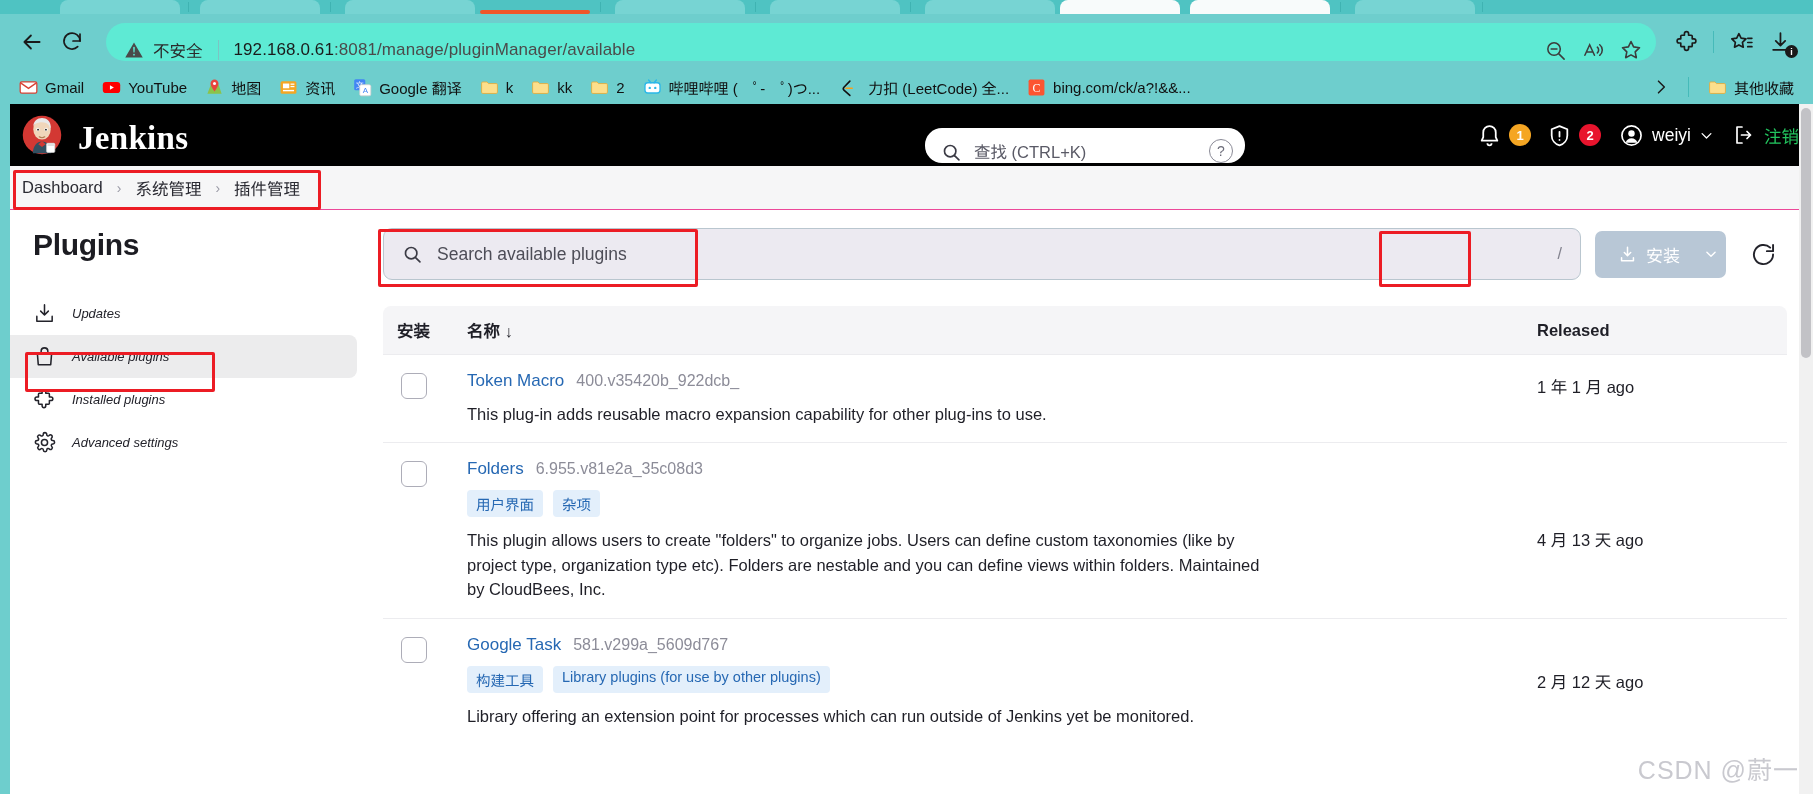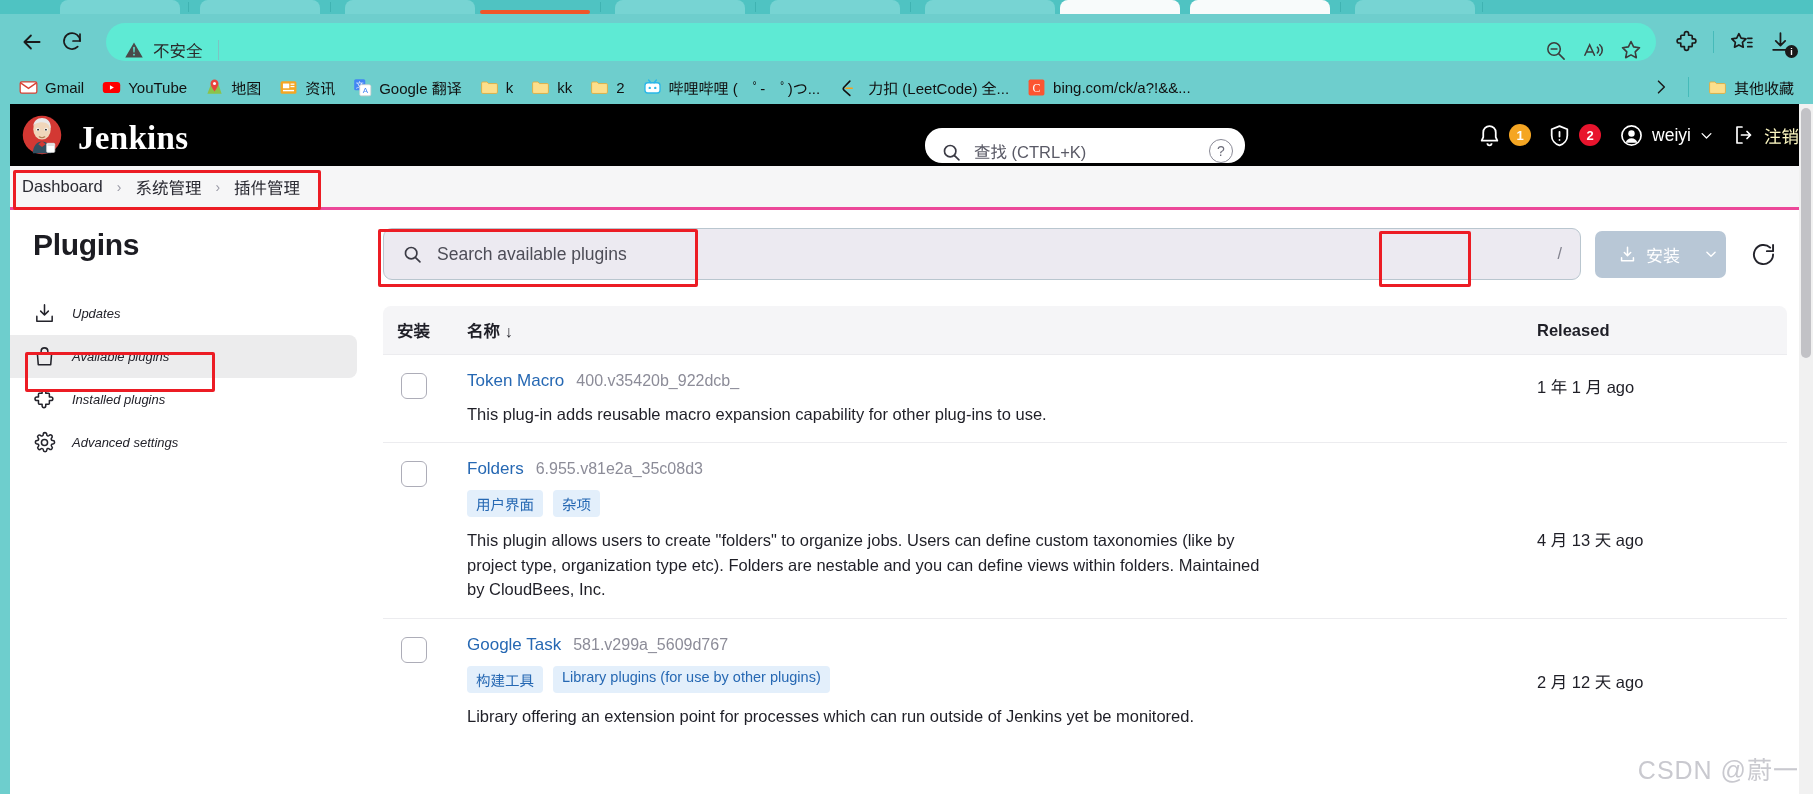--- a/index.html
+++ b/index.html
@@ -125,27 +125,27 @@
     font-size: 13px; font-weight: bold; display: flex; align-items: center;
     justify-content: center; padding: 0 6px;
   }
   .jk-badge.orange { background: #f5a623; }
   .jk-badge.red { background: #e8142d; }
   .jk-user {
     display: flex; align-items: center; gap: 8px; color: #fff;
     font-size: 17.5px; padding: 0 8px;
   }
   .jk-logout {
-    display: flex; align-items: center; gap: 8px; color: #fef9c3;
+    display: flex; align-items: center; gap: 8px; color: #22c55e;
     font-size: 17.5px; padding: 0 6px;
   }
 
   .jk-breadcrumb {
     height: 44px; background: #f6f6f7; display: flex; align-items: center;
-    padding: 0 22px; gap: 14px; font-size: 16.5px; border-bottom: 3px solid #ec4899;
+    padding: 0 22px; gap: 14px; font-size: 16.5px; border-bottom: 1px solid #ec4899;
   }
   .crumb { color: #2b2b33; }
   .crumb-sep { color: #9a9aa6; font-size: 14px; }
 
   .jk-body { display: flex; height: 584px; }
 
   
   .sidebar { width: 357px; flex: none; padding: 18px 0 0 0; background: #fff; }
   .sb-title {
     font-size: 30px; font-weight: bold; color: #1c1c22;
@@ -277,20 +277,21 @@
     </div>
 
     <div class="omnibox">
       <div class="omni-warning">
         <svg width="20" height="20" viewBox="0 0 24 24" fill="#4a4a4a">
           <path d="M12 3 1.5 21h21L12 3zm0 5.2c.6 0 1 .45 1 1l-.3 5.2c-.03.4-.33.7-.7.7s-.67-.3-.7-.7l-.3-5.2c0-.55.4-1 1-1zm0 8.3a1.05 1.05 0 1 1 0 2.1 1.05 1.05 0 0 1 0-2.1z"></path>
         </svg>
         <span>不安全</span>
       </div>
       <div class="omni-divider"></div>
+      <div class="omni-url"><span>192.168.0.61</span><span class="dim">:8081/manage/pluginManager/available</span></div>
       <div class="omni-right">
         <div class="omni-ico">
           <svg width="23" height="23" viewBox="0 0 24 24" fill="none" stroke="#3c3c3c" stroke-width="1.6" stroke-linecap="round">
             <circle cx="10.5" cy="10.5" r="6.5"></circle>
               <path d="M15.5 15.5 21 21M7.5 10.5h6"></path>
           </svg>
         </div>
         <div class="omni-ico">
           <svg width="23" height="23" viewBox="0 0 24 24" fill="none" stroke="#3c3c3c" stroke-width="1.6" stroke-linecap="round">
             <path d="M3 17 8 6l5 11M4.8 13.5h6.4"></path>

